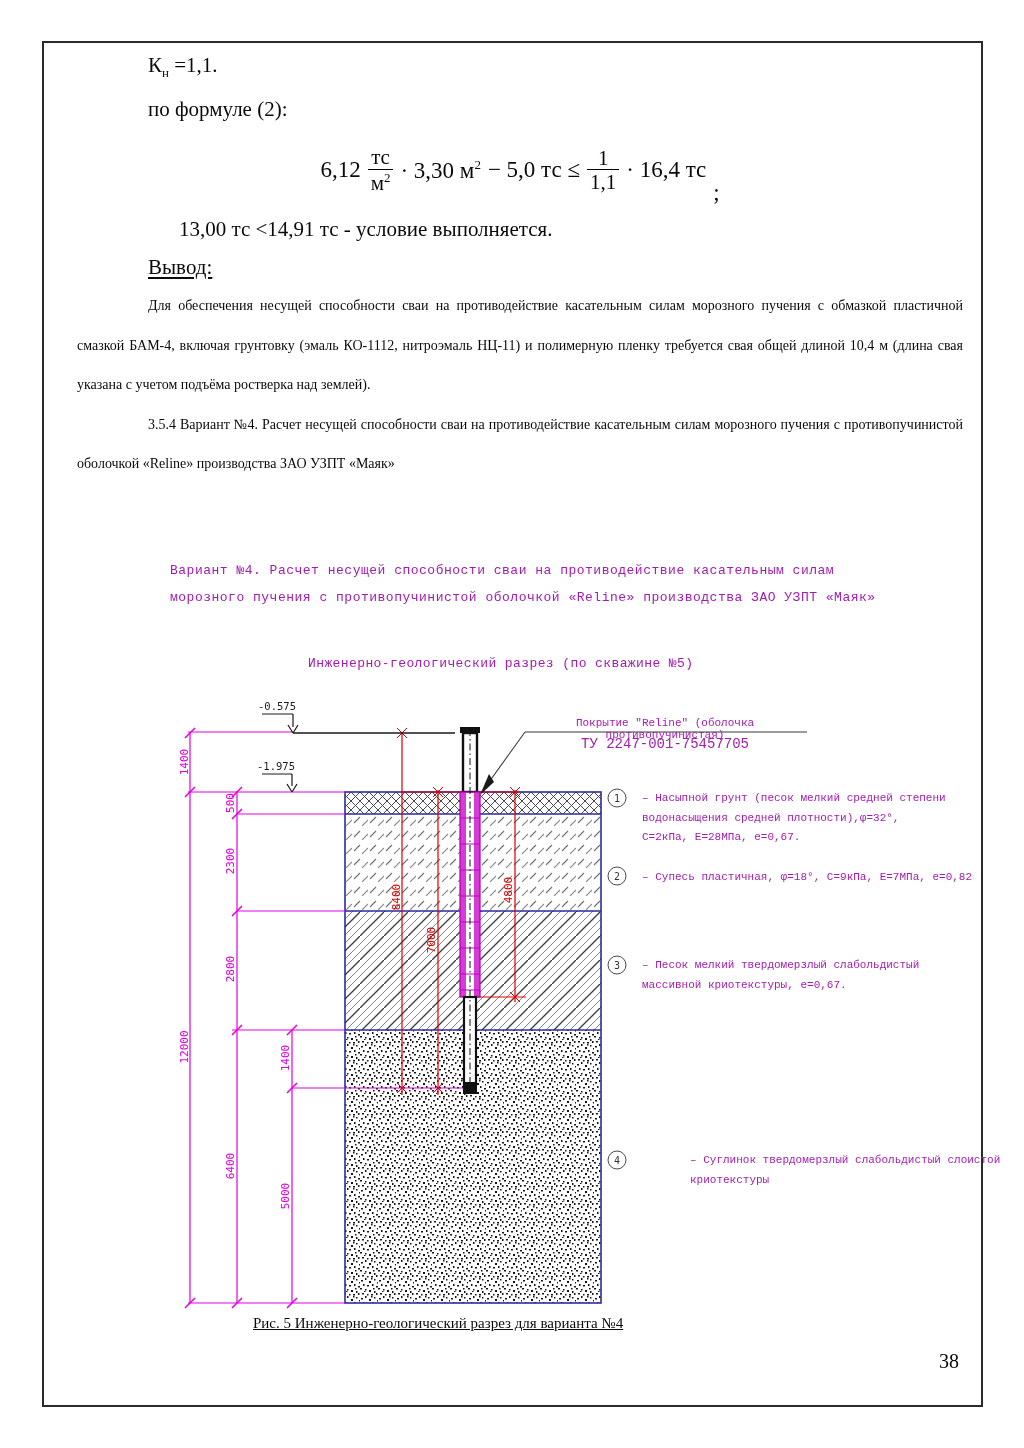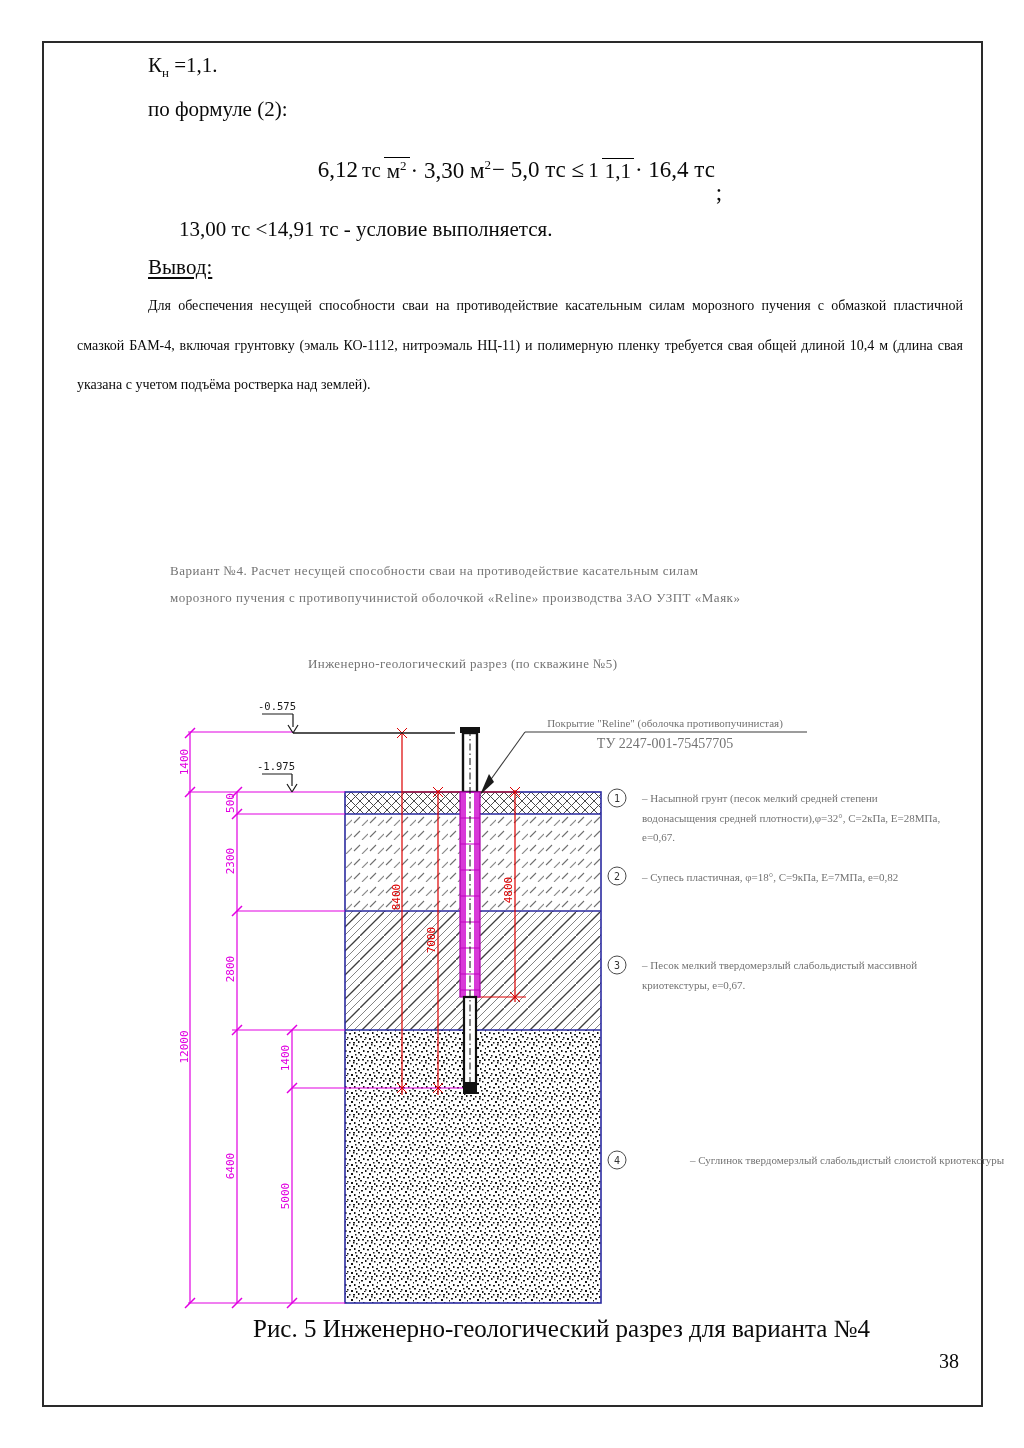--- a/index.html
+++ b/index.html
@@ -10,41 +10,41 @@
   .abs{position:absolute;}
   #page-border{left:42px;top:41px;width:937px;height:1362px;border:2px solid #2a2a2a;}
   
   .serif-line{font-size:21px;line-height:1.2;white-space:nowrap;}
   #kn-line{left:148px;top:53px;}
   #kn-line sub{font-size:13px;}
   #formula-ref{left:148px;top:97px;}
   #condition-line{left:148px;top:217px;margin-left:31px;}
   #conclusion-label{left:148px;top:255px;text-decoration:underline;text-underline-offset:3px;}
   #formula-row{left:77px;top:134px;width:886px;height:72px;display:flex;justify-content:center;
-    align-items:center;gap:1px;font-size:23px;}
-  .frac{display:inline-flex;flex-direction:row;align-items:center;line-height:1.05;font-size:21px;}
+    align-items:center;gap:7px;font-size:23px;}
+  .frac{display:inline-flex;flex-direction:column;align-items:center;line-height:1.05;font-size:21px;}
   .frac .den{border-top:1.6px solid #000;padding:1px 3px 0 3px;}
   .frac .num{padding:0 3px;}
   sup.f{font-size:13px;}
   #formula-semicolon{align-self:flex-end;padding-bottom:0px;}
   #body-text{left:77px;top:286px;width:886px;font-size:14px;line-height:39.5px;text-align:justify;}
   #body-text p{margin:0;text-indent:71px;}
   
-  .cad{font-family:Liberation Serif, serif;color:#737373;}
+  .cad{font-family:Liberation Mono, monospace;color:#a21caf;}
   #fig-title1{left:170px;top:563px;font-size:13px;letter-spacing:0.5px;white-space:nowrap;}
   #fig-title2{left:170px;top:590px;font-size:13px;letter-spacing:0.5px;white-space:nowrap;text-align:right;}
   #fig-section-title{left:308px;top:656px;font-size:13px;letter-spacing:0.4px;white-space:nowrap;}
   #coat-label1{left:520px;top:717px;width:290px;text-align:center;font-size:11px;}
   #coat-label2{left:520px;top:736px;width:290px;text-align:center;font-size:14px;}
   .legend-item{left:642px;font-size:11px;line-height:19.5px;}
   #legend-0{top:789px;width:308px;}
   #legend-1{top:868px;width:340px;}
   #legend-2{top:956px;width:312px;}
   #legend-3{top:1151px;width:318px;margin-left:48px;}
-  #figure-caption{left:253px;top:1315px;font-size:25px;white-space:nowrap;}
+  #figure-caption{left:253px;top:1315px;font-size:15px;white-space:nowrap;text-decoration:underline;}
   #page-number{left:925px;top:1350px;width:48px;font-size:20px;text-align:center;}
   
   #drawing{left:0;top:0;width:1024px;height:1448px;}
   .dim-m{font-family:"DejaVu Sans Mono",monospace;font-size:11px;fill:#e100e1;}
   .dim-r{font-family:"DejaVu Sans Mono",monospace;font-size:11px;fill:#dd0000;}
   .elev{font-family:"DejaVu Sans Mono",monospace;font-size:10.5px;fill:#1a1a1a;}
   .lgnum{font-family:"DejaVu Sans Mono",monospace;font-size:10px;fill:#333;}
 </style>
 </head>
 <body>
@@ -190,20 +190,21 @@
   </span>
   <span>· 16,4 тс</span>
   <span id="formula-semicolon">;</span>
 </div>
 
 <div class="abs serif-line" id="condition-line">13,00 тс &lt;14,91 тс - условие выполняется.</div>
 <div class="abs serif-line" id="conclusion-label">Вывод:</div>
 
 <div class="abs" id="body-text">
   <p>Для обеспечения несущей способности сваи на противодействие касательным силам морозного пучения с обмазкой пластичной смазкой БАМ-4, включая грунтовку (эмаль КО-1112, нитроэмаль НЦ-11) и полимерную пленку требуется свая общей длиной 10,4 м (длина свая указана с учетом подъёма ростверка над землей).</p>
+  <p>3.5.4 Вариант №4. Расчет несущей способности сваи на противодействие касательным силам морозного пучения с противопучинистой оболочкой «Reline» производства ЗАО УЗПТ «Маяк»</p>
 </div>
 
 <div class="abs cad" id="fig-title1">Вариант №4. Расчет несущей способности сваи на противодействие касательным силам</div>
 <div class="abs cad" id="fig-title2">морозного пучения с противопучинистой оболочкой «Reline» производства ЗАО УЗПТ «Маяк»</div>
 <div class="abs cad" id="fig-section-title">Инженерно-геологический разрез (по скважине №5)</div>
 <div class="abs cad" id="coat-label1">Покрытие "Reline" (оболочка противопучинистая)</div>
 <div class="abs cad" id="coat-label2">ТУ 2247-001-75457705</div>
 
 <div class="abs cad legend-item" id="legend-0">– Насыпной грунт (песок мелкий средней степени водонасыщения средней плотности),φ=32°, С=2кПа, Е=28МПа, е=0,67.</div>
 <div class="abs cad legend-item" id="legend-1">– Супесь пластичная, φ=18°, С=9кПа, Е=7МПа, е=0,82</div>

